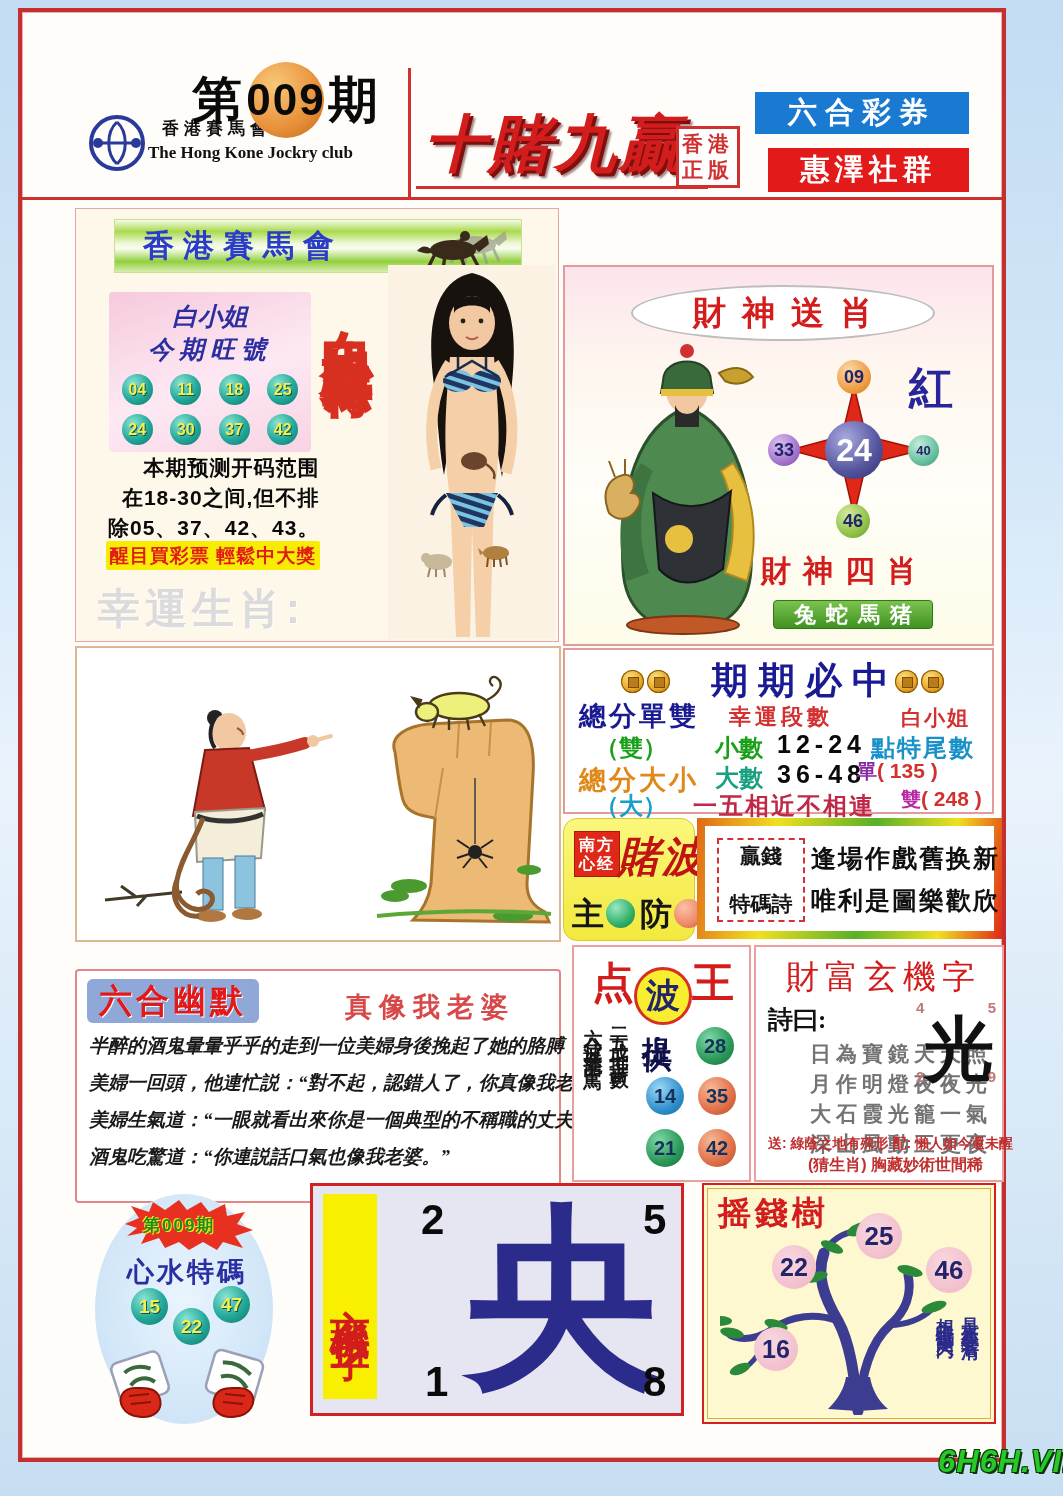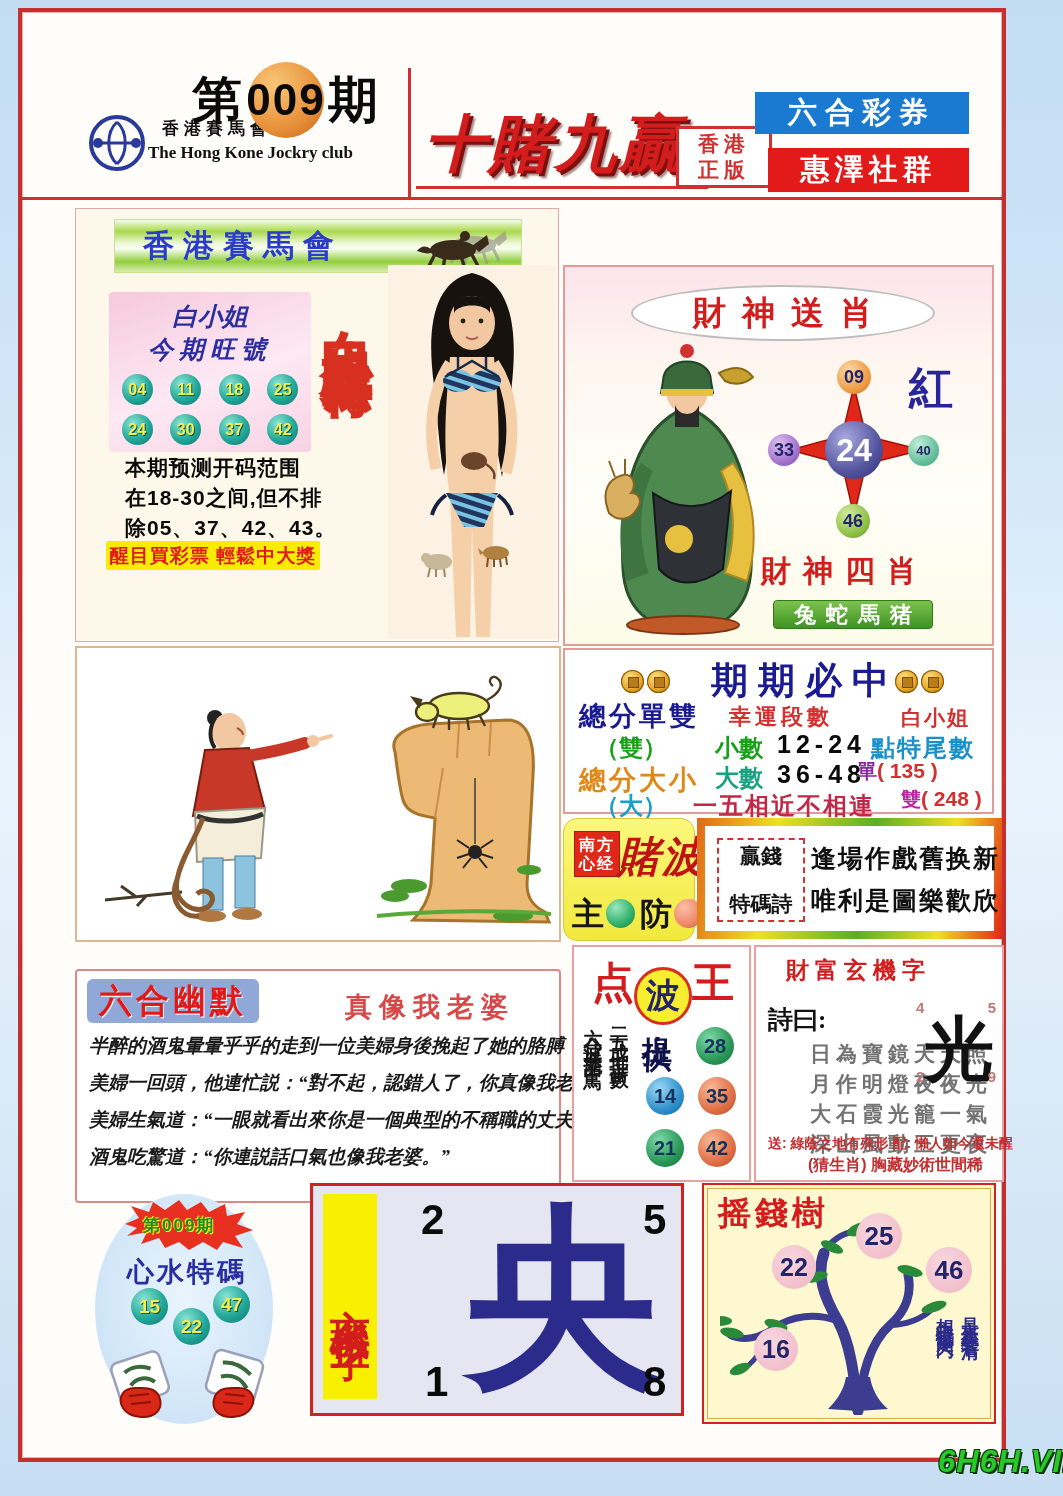--- a/index.html
+++ b/index.html
@@ -16,21 +16,21 @@
 
   
   .club-cn{font-size:17px;font-weight:700;color:#111;letter-spacing:5px;}
   .club-en{font-size:17px;font-weight:700;color:#111;font-family:"Liberation Serif",serif;}
   .issue{font-size:50px;font-weight:900;color:#0a0a0a;letter-spacing:2px;display:flex;align-items:center;}
   .issue .ball009{display:inline-flex;align-items:center;justify-content:center;width:76px;height:76px;border-radius:50%;
     background:radial-gradient(circle at 35% 30%,#f8c878,#e8903a 60%,#c06818);margin:0 4px;font-size:44px;}
   .main-title{font-size:62px;font-weight:900;color:#d31c1c;font-style:italic;letter-spacing:3px;white-space:nowrap;
     text-shadow:3px 3px 0 #7d0f0f,5px 5px 2px rgba(60,0,0,.45);}
   .seal{border:3px solid #d03030;color:#d03030;font-weight:900;font-size:21px;line-height:26px;letter-spacing:5px;
-    width:58px;text-align:center;padding:2px 16px;background:#fff;}
+    width:58px;text-align:center;padding:2px 0;background:#fff;}
   .pill{color:#fff;font-weight:900;display:flex;align-items:center;justify-content:center;}
   .pill-blue{background:#1a7ad2;font-size:29px;letter-spacing:8px;}
   .pill-red{background:#e31a1a;font-size:29px;letter-spacing:5px;}
 
   
   .panel{background:#fff;border:2px solid #e59a9a;}
 
   
   .panelA{background:#fdf8ea;border:1px solid #e0a8a8;}
   .gbanner{background:linear-gradient(180deg,#f4fbe8 0%,#a9d94c 22%,#eef8d8 45%,#f8fdf0 55%,#93cf3f 80%,#d8eeb0 100%);
@@ -96,21 +96,21 @@
   .dbt .circ{display:inline-flex;width:52px;height:52px;border-radius:50%;background:#f8ee30;border:3px solid #d83020;
     align-items:center;justify-content:center;color:#23246a;font-size:34px;vertical-align:-10px;}
   .vcols{writing-mode:vertical-rl;text-orientation:upright;color:#151515;font-weight:700;font-family:"Liberation Serif",serif;}
   .vcols div{font-size:19px;letter-spacing:7px;line-height:26px;}
   .provide{writing-mode:vertical-rl;text-orientation:upright;color:#10104a;font-weight:900;font-size:30px;letter-spacing:6px;}
   .b-green{background:radial-gradient(circle at 35% 30%,#7ed8a8,#2a9858 60%,#147038);color:#14325a;}
   .b-blue{background:radial-gradient(circle at 35% 30%,#9cd8f6,#3090cc 60%,#1468a0);color:#14325a;}
   .b-red{background:radial-gradient(circle at 35% 30%,#f8b896,#e07048 60%,#b84a28);color:#14325a;}
 
   
-  .ftitle{color:#d31c1c;font-size:23px;font-weight:700;letter-spacing:6px;white-space:nowrap;font-family:"Liberation Serif",serif;}
+  .ftitle{color:#d31c1c;font-size:33px;font-weight:400;letter-spacing:6px;white-space:nowrap;font-family:"Liberation Serif",serif;}
   .shiyue{color:#111;font-size:25px;font-weight:900;font-family:"Liberation Serif",serif;}
   .fpoem{color:#737373;font-size:21px;line-height:30px;font-weight:700;letter-spacing:5px;font-family:"Liberation Serif",serif;white-space:nowrap;margin-left:30px;}
   .bigchar{color:#111;font-weight:900;font-family:"Liberation Serif",serif;}
   .corner{color:#c07878;font-weight:700;}
   .fsmall{color:#c03030;font-size:14px;font-weight:700;white-space:nowrap;}
 
   
   .xoval{background:radial-gradient(ellipse at 50% 45%,#eaf4fd 0%,#cfe5f7 70%,#c2dcf2 100%);border-radius:50%;}
   .xtitle{color:#2a2ea0;font-size:27px;font-weight:900;letter-spacing:3px;font-family:"Liberation Serif",serif;white-space:nowrap;}
   .bursttxt{color:#1f8a1f;font-weight:900;font-size:17px;letter-spacing:2px;text-shadow:1px 1px 0 #f8e820,-1px -1px 0 #f8e820;white-space:nowrap;}
@@ -228,26 +228,27 @@
         <path d="M0,8 L-6,3 L-4,10 Z" fill="#b08040"></path>
         <path d="M4,13 L3,22 M10,14 L10,22 M16,14 L17,22 M22,12 L23,20" stroke="#7a5426" stroke-width="2"></path>
       </g>
       <g transform="translate(36,288)">
         <ellipse cx="14" cy="9" rx="14" ry="8" fill="#c8b89a"></ellipse>
         <circle cx="2" cy="5" r="5" fill="#c8b89a"></circle>
         <path d="M6,15 L4,24 M12,16 L12,24 M20,16 L21,24" stroke="#9a8868" stroke-width="2"></path>
       </g>
     </svg>
   </div>
-  <div class="abs predict" style="left:49px;top:244px;">
+  <div class="abs predict" style="left:32px;top:244px;text-align:right;">
     <div>本期预测开码范围</div>
     <div>在18-30之间,但不排</div>
     <div>除05、37、42、43。</div>
   </div>
   <div class="abs slogan" style="left:30px;top:332px;width:214px;height:29px;">醒目買彩票  輕鬆中大獎</div>
+  <div class="abs ghost" style="left:22px;top:372px;">幸運生肖:</div>
 </div>
 
 <div class="abs" style="left:75px;top:646px;width:482px;height:292px;background:#fff;border:2px solid #dcb892;">
   <svg width="478" height="288" viewBox="0 0 478 288">
     <rect width="478" height="288" fill="#ffffff"></rect>
 
     <path d="M28,252 L105,244 M58,248 L44,238 M70,247 L60,258" stroke="#443a2a" stroke-width="3" fill="none"></path>
 
     <circle cx="138" cy="70" r="8" fill="#222"></circle>
     <ellipse cx="152" cy="84" rx="17" ry="19" fill="#f2c8a2"></ellipse>

